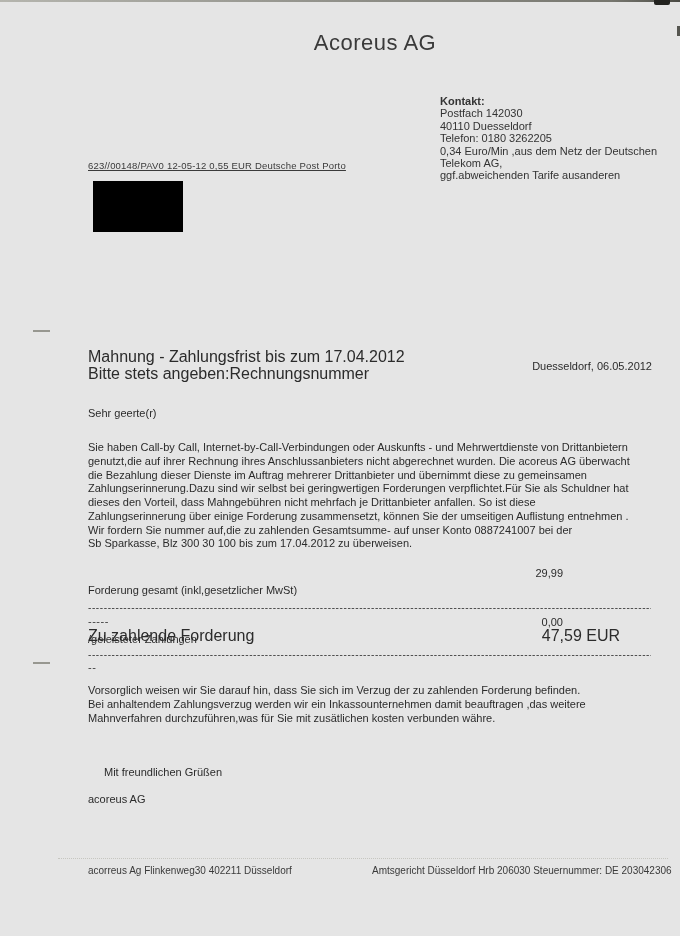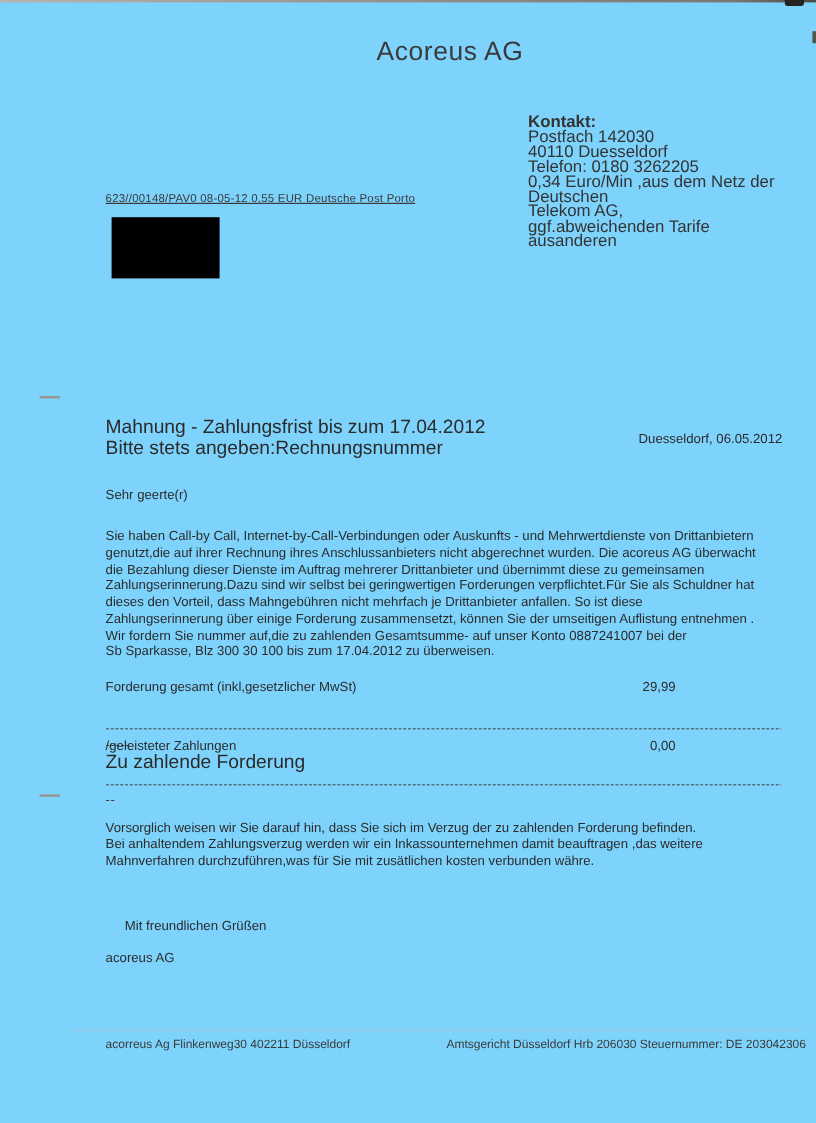--- a/index.html
+++ b/index.html
@@ -4,21 +4,21 @@
 <style>
   html, body { margin: 0; padding: 0; }
   body {
     width: 680px; height: 936px;
     background: #ffffff;
     font-family: "Liberation Sans", sans-serif;
     color: #2e2e2e;
     position: relative;
     overflow: hidden;
   }
-  .page { position: absolute; inset: 0; background: #7dd3fc; }
+  .page { position: absolute; inset: 0; background: #e5e5e5; }
 
   
   .scan-edge-top {
     position: absolute; top: 0; left: 0; width: 100%; height: 2px;
     background: linear-gradient(90deg, #b5b5ae, #8d8d86 55%, #77776f 90%, #4a4a44);
   }
   .scan-corner-mark {
     position: absolute; top: 0; right: 10px; width: 16px; height: 5px;
     background: #23231f; border-radius: 0 0 2px 2px;
   }
@@ -33,21 +33,21 @@
   .fold-mark.two { top: 662px; }
 
   .title {
     position: absolute; top: 30px; left: 0; width: 100%;
     text-align: center; padding-left: 70px; box-sizing: border-box;
     font-size: 22px; color: #3a3a3a; letter-spacing: 0.5px;
   }
 
   .contact {
     position: absolute; left: 440px; top: 95px; width: 225px;
-    font-size: 14px; line-height: 12.4px; color: #333;
+    font-size: 11px; line-height: 12.4px; color: #333;
   }
   .contact .label { font-weight: bold; }
   .contact .lines { white-space: pre-line; }
 
   .franking {
     position: absolute; left: 88px; top: 160px;
     font-size: 9.5px; color: #3a3a3a;
     text-decoration: underline;
     letter-spacing: 0.2px;
   }
@@ -74,21 +74,21 @@
 
   .para {
     position: absolute; left: 88px; width: 566px;
     font-size: 11px; line-height: 13.75px; color: #2b2b2b;
     white-space: pre-line;
   }
   .para.p1 { top: 441px; }
   .para.p2 { top: 684px; }
   .para.p3 { top: 739px; }
 
-  .amount-label { position: absolute; left: 88px; font-size: 11px; color: #2b2b2b; }
+  .amount-label { position: absolute; left: 88px; font-size: 11px; color: #2b2b2b; margin-top: 17px; }
   .amount-value { position: absolute; left: 430px; width: 133px; text-align: right; font-size: 11px; color: #2b2b2b; }
   .row1 { top: 567px; }
   .row2 { top: 616px; text-align: right; }
 
   .dash-rule {
     position: absolute; left: 88px; width: 563px; height: 12px;
     overflow: hidden; white-space: nowrap;
     font-size: 10px; letter-spacing: 0.6px; color: #3c3c3c;
   }
   .dash-rule.one { top: 602px; }
@@ -131,21 +131,21 @@
   <div class="contact">
     <div class="label">Kontakt:</div>
     <div class="lines">Postfach 142030
 40110 Duesseldorf
 Telefon: 0180 3262205
 0,34 Euro/Min ,aus dem Netz der Deutschen
 Telekom AG,
 ggf.abweichenden Tarife ausanderen</div>
   </div>
 
-  <div class="franking">623//00148/PAV0 08-05-12  0,55 EUR  Deutsche Post Porto</div>
+  <div class="franking">623//00148/PAV0 12-05-12  0,55 EUR  Deutsche Post Porto</div>
 
   <div class="redaction"></div>
 
   <div class="fold-mark one"></div>
   <div class="fold-mark two"></div>
 
   <div class="subject">Mahnung - Zahlungsfrist bis zum 17.04.2012
 Bitte stets angeben:Rechnungsnummer</div>
   <div class="city-date">Duesseldorf, 06.05.2012</div>
 
@@ -162,20 +162,21 @@
 
   <div class="amount-label row1">Forderung gesamt (inkl,gesetzlicher MwSt)</div>
   <div class="amount-value row1">29,99</div>
   <div class="amount-label row2">/geleisteter Zahlungen</div>
   <div class="amount-value row2">0,00</div>
 
   <div class="dash-rule one">--------------------------------------------------------------------------------------------------------------------------------------------------------------------------------------------------------</div>
   <div class="short-dashes sd1">-----</div>
 
   <div class="total-label">Zu zahlende Forderung</div>
+  <div class="total-value">47,59 EUR</div>
 
   <div class="dash-rule two">--------------------------------------------------------------------------------------------------------------------------------------------------------------------------------------------------------</div>
   <div class="short-dashes sd2">--</div>
 
   <div class="para p2">Vorsorglich weisen wir Sie darauf hin, dass Sie sich im Verzug  der zu zahlenden Forderung befinden.
 Bei anhaltendem Zahlungsverzug werden wir ein Inkassounternehmen damit beauftragen ,das weitere
 Mahnverfahren durchzuführen,was für Sie mit zusätlichen kosten verbunden währe.</div>
 
   <div class="closing">Mit freundlichen Grüßen</div>
   <div class="signature">acoreus AG</div>

